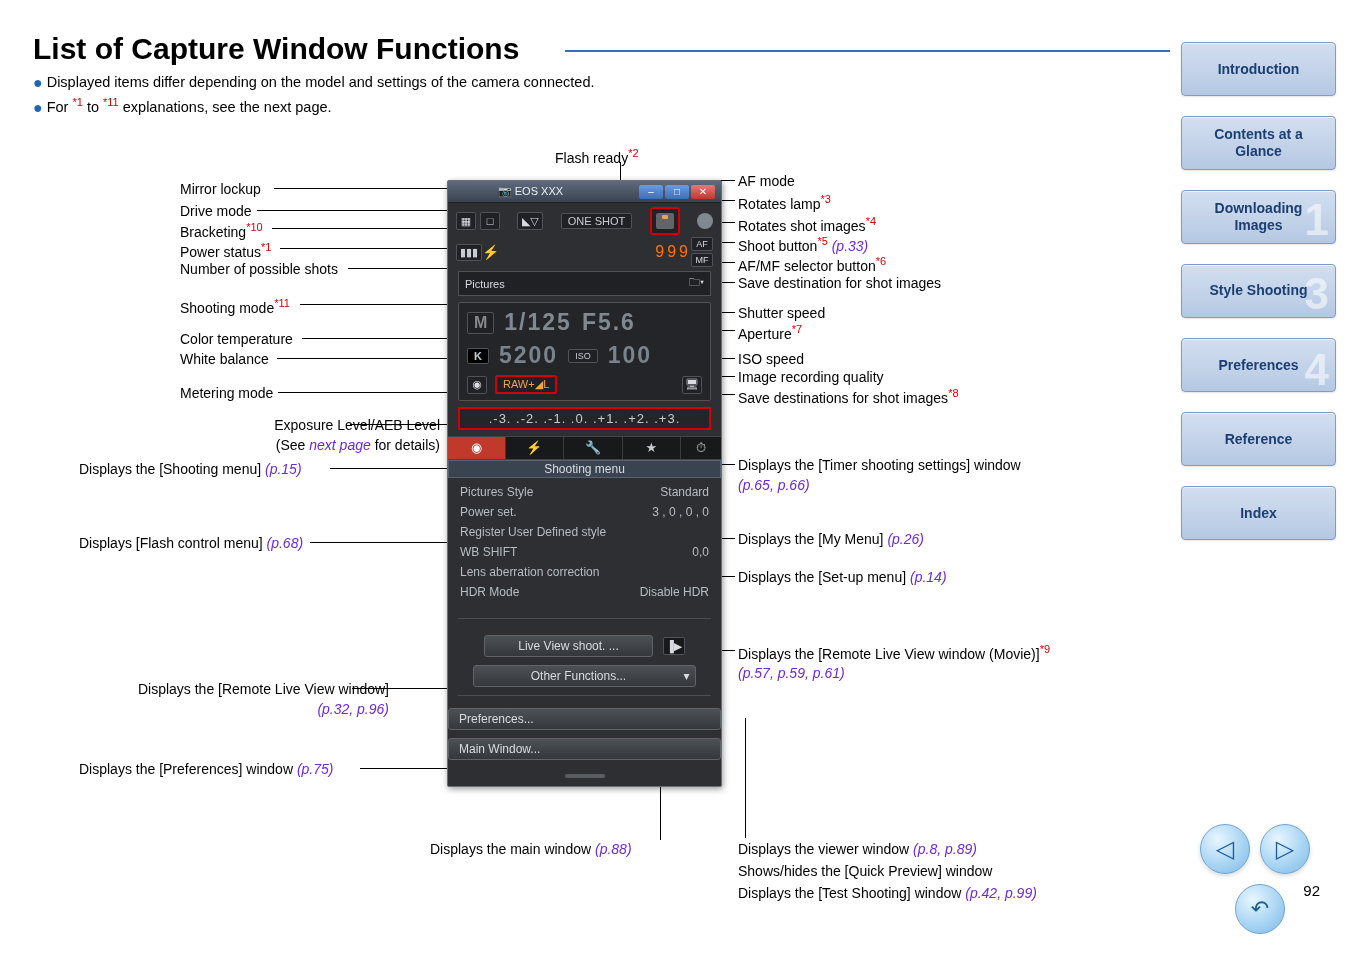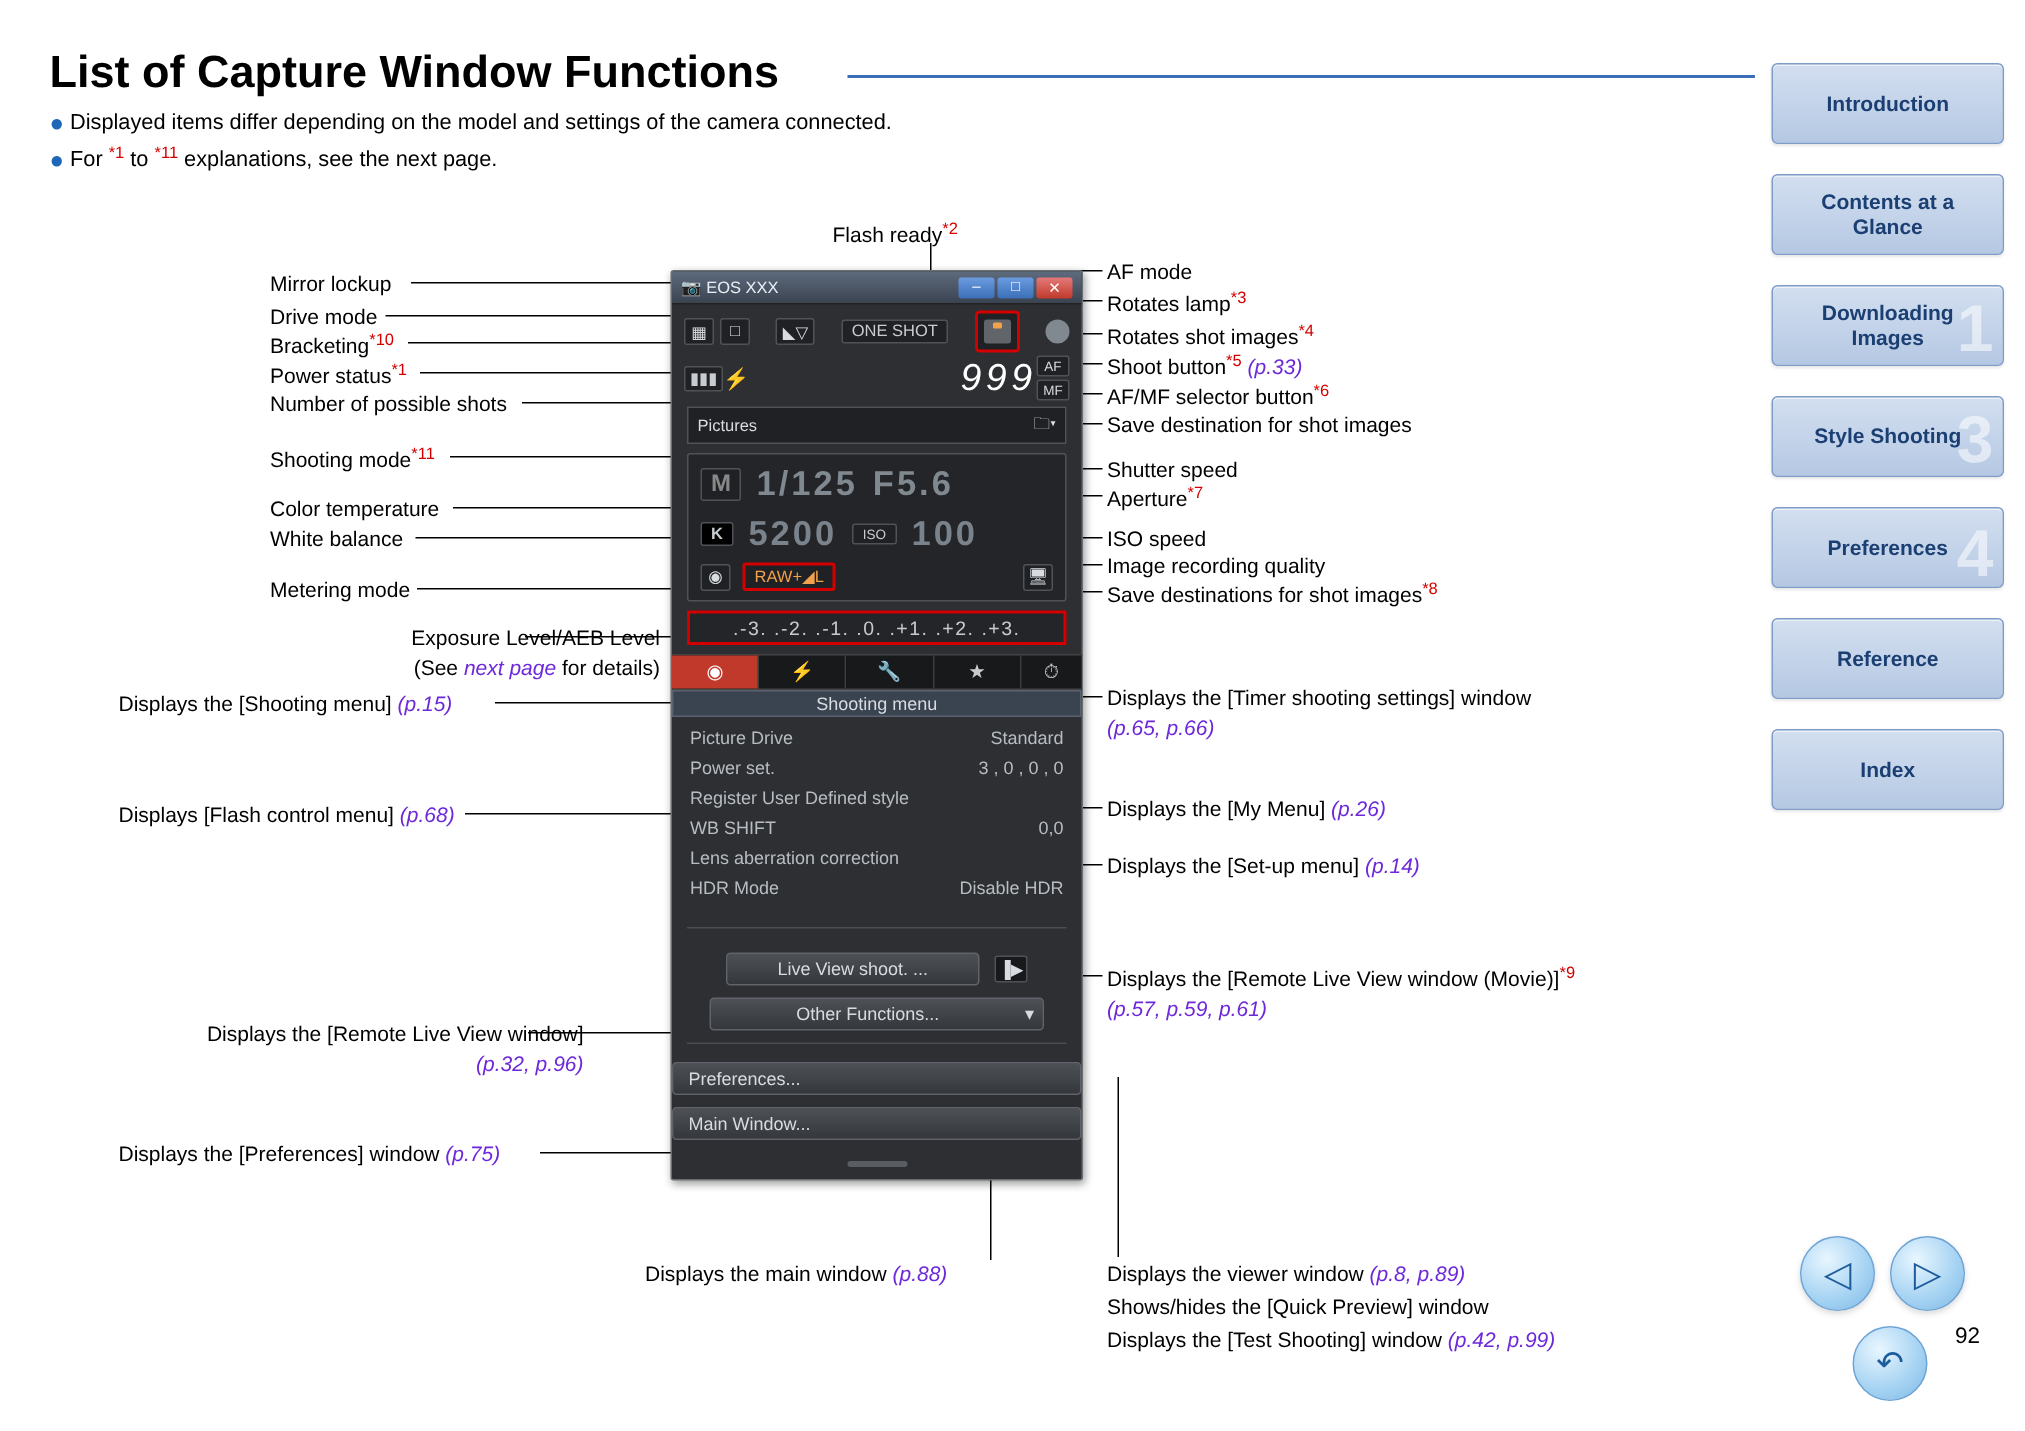--- a/index.html
+++ b/index.html
@@ -206,21 +206,21 @@
   .btn-row { display:flex; gap:8px; justify-content:center; padding: 4px 0 10px 0; flex-direction: column; }
   .small-btn {
     background: linear-gradient(#4d5055,#34373b);
     border:1px solid #60636a; border-radius:3px;
     padding:3px 10px; font-size:12px; color:#d8dce1; cursor:pointer;
   }
   .drag-handle { width:40px; height:4px; background:#5a5d61; border-radius:2px; margin:4px auto 8px auto; }
   .lv-row { display:flex; justify-content:center; align-items:center; gap:10px; padding: 8px 0 4px 0; }
   .movie-icon { width:22px; height:18px; background:#17191b; border:1px solid #4f5256; border-radius:2px; display:inline-flex;align-items:center;justify-content:center;font-size:11px; }
   .counter-display {
-    font-size: 25px; color:#ffffff; letter-spacing:3px; text-align:right; margin-left:auto;font-style:italic;
+    font-size: 16px; color:#f97316; letter-spacing:3px; text-align:right; margin-left:auto;
   }
   .mini-stack { display:flex; flex-direction:column; gap:2px; }
   .mini { width:22px; text-align:center; font-size:9px; background:#1f2124; border:1px solid #4f5256; border-radius:2px; padding:1px 0; }
   .shoot-btn { width:30px; height:28px; border:2px solid #d40000; border-radius:3px; background:#1f2124; display:inline-flex;align-items:center;justify-content:center; }
   .shoot-btn .inner { width:18px; height:16px; background:#616469; border-radius:2px; display:flex;align-items:flex-start;justify-content:center; }
   .shoot-btn .dot { width:6px; height:4px; background:#f2a24a; margin-top:2px; border-radius:1px; }
   .warn-circle { width:16px;height:16px;border-radius:50%;background:#808890; }
   .row-split { display:flex; justify-content:space-between; align-items:center; padding:4px 8px 2px 8px; }
   .pictures-box { display:flex; justify-content:space-between; align-items:center; background:#1f2124; border:1px solid #4f5256; margin:2px 10px 6px 10px; padding:2px 6px; font-size:11px; }
 
@@ -396,21 +396,21 @@
 <div class="lead" style="left:710px; top:358px; width:25px;"></div>
 <div class="lead" style="left:710px; top:376px; width:25px;"></div>
 <div class="lead" style="left:710px; top:394px; width:25px;"></div>
 <div class="lead" style="left:710px; top:464px; width:25px;"></div>
 <div class="lead" style="left:710px; top:538px; width:25px;"></div>
 <div class="lead" style="left:710px; top:576px; width:25px;"></div>
 <div class="lead" style="left:710px; top:650px; width:25px;"></div>
 
 <div class="capwin">
   <div class="titlebar">
-    <span style="font-size:11px;color:#e8eef5;">📷 <span>EOS XXX</span></span>
+    <span style="font-size:11px;color:#e8eef5;margin-left:44px;">📷 <span>EOS XXX</span></span>
     <span class="wbuttons">
       <span class="wb min">–</span>
       <span class="wb max">□</span>
       <span class="wb close">✕</span>
     </span>
   </div>
 
   <div class="row-split">
     <span style="display:flex;gap:4px;">
       <span class="glyph">▦</span>
@@ -465,21 +465,21 @@
   <div class="tabbar">
     <div class="tab active">◉</div>
     <div class="tab">⚡</div>
     <div class="tab">🔧</div>
     <div class="tab">★</div>
     <div class="tab" style="flex:0.7;">⏱</div>
   </div>
   <div class="tablabel">Shooting menu</div>
   <div class="menu-list">
     <div class="menu-item">
-        <span>Picture Drive</span>
+        <span>Pictures Style</span>
         <span>Standard</span>
       </div>
     <div class="menu-item">
         <span>Power set.</span>
         <span>3 , 0 , 0 , 0</span>
       </div>
     <div class="menu-item">
         <span>Register User Defined style</span>
         <span></span>
       </div>

